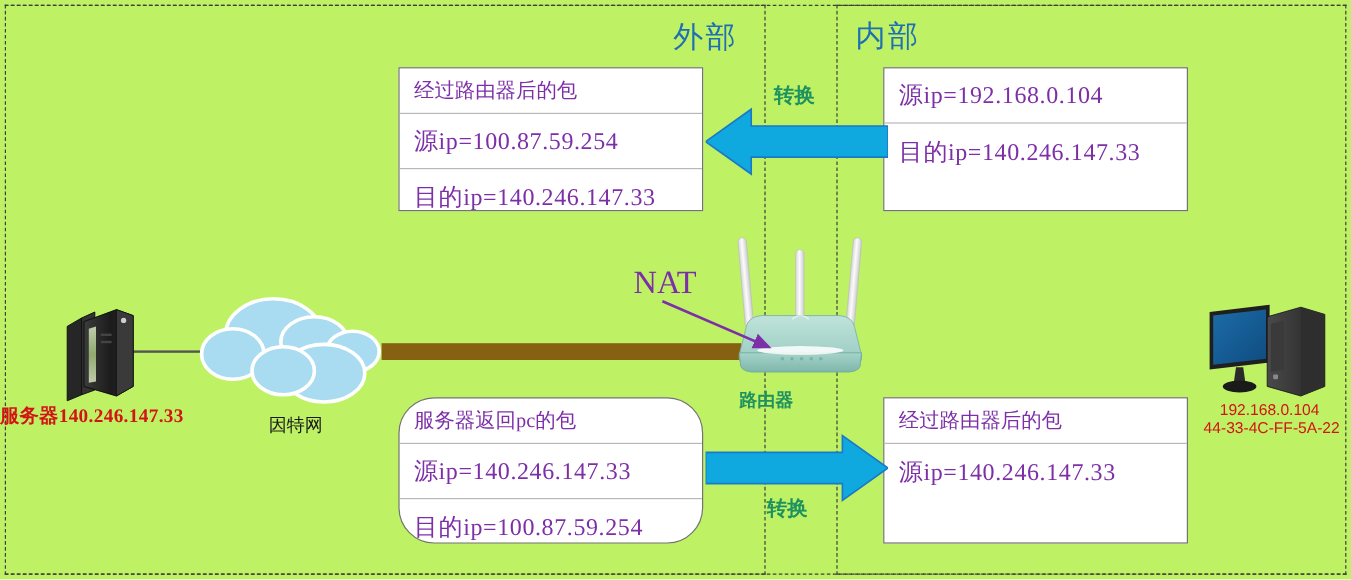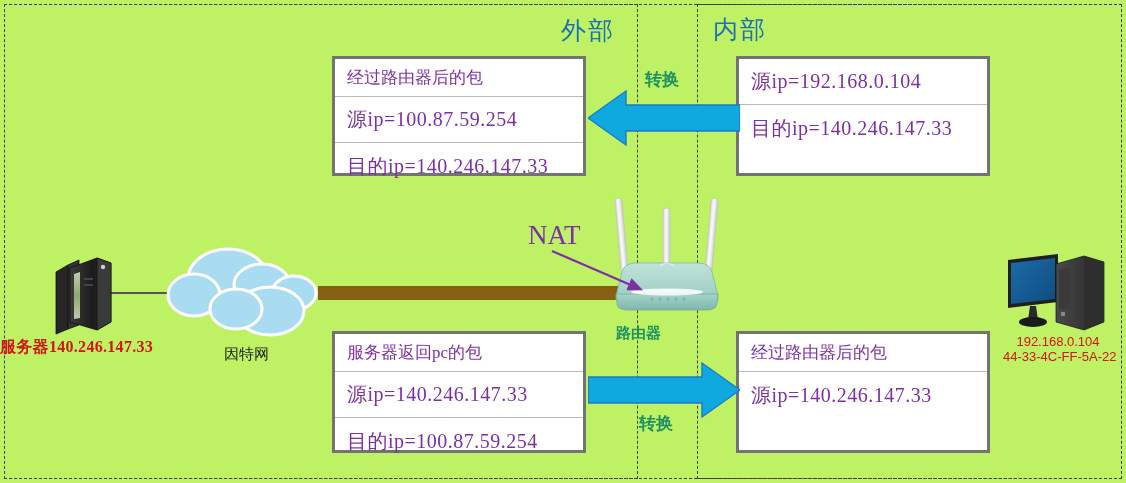--- a/index.html
+++ b/index.html
@@ -36,41 +36,41 @@
     font-family: "Liberation Serif", "DejaVu Serif", serif;
     letter-spacing: 2px;
     white-space: nowrap;
   }
   #external-title { left: 561px; top: 14px; }
   #internal-title { left: 713px; top: 13px; }
 
   
   .packet-box {
     position: absolute;
-    border: 3px solid #737373;
+    border: 1px solid #737373;
     background: #ffffff;
     box-sizing: border-box;
   }
   .packet-row {
     border-bottom: 1px solid #b8b8b8;
     box-sizing: border-box;
     color: #7D2FA8;
     font-family: "Liberation Serif", "DejaVu Serif", serif;
     display: flex;
     align-items: center;
     padding-left: 12px;
     white-space: nowrap;
   }
   .packet-row:last-child { border-bottom: none; }
   .packet-row.title { height: 38px; font-size: 17px; }
   .packet-row.val   { height: 46px; font-size: 20px; letter-spacing: .5px; }
 
   #box-tl { left: 332px; top: 56px;  width: 254px; height: 120px; }
   #box-tr { left: 736px; top: 56px;  width: 254px; height: 120px; }
-  #box-bl { left: 332px; top: 331px; width: 254px; height: 122px; }
+  #box-bl { left: 332px; top: 331px; width: 254px; height: 122px; border-radius: 30px; }
   #box-br { left: 736px; top: 331px; width: 254px; height: 122px; }
 
   
   .big-arrow { position: absolute; }
   #arrow-up   { left: 588px; top: 88px;  width: 152px; height: 60px; }
   #arrow-down { left: 588px; top: 360px; width: 152px; height: 60px; }
 
   .convert-label {
     position: absolute;
     color: #1E9160;

